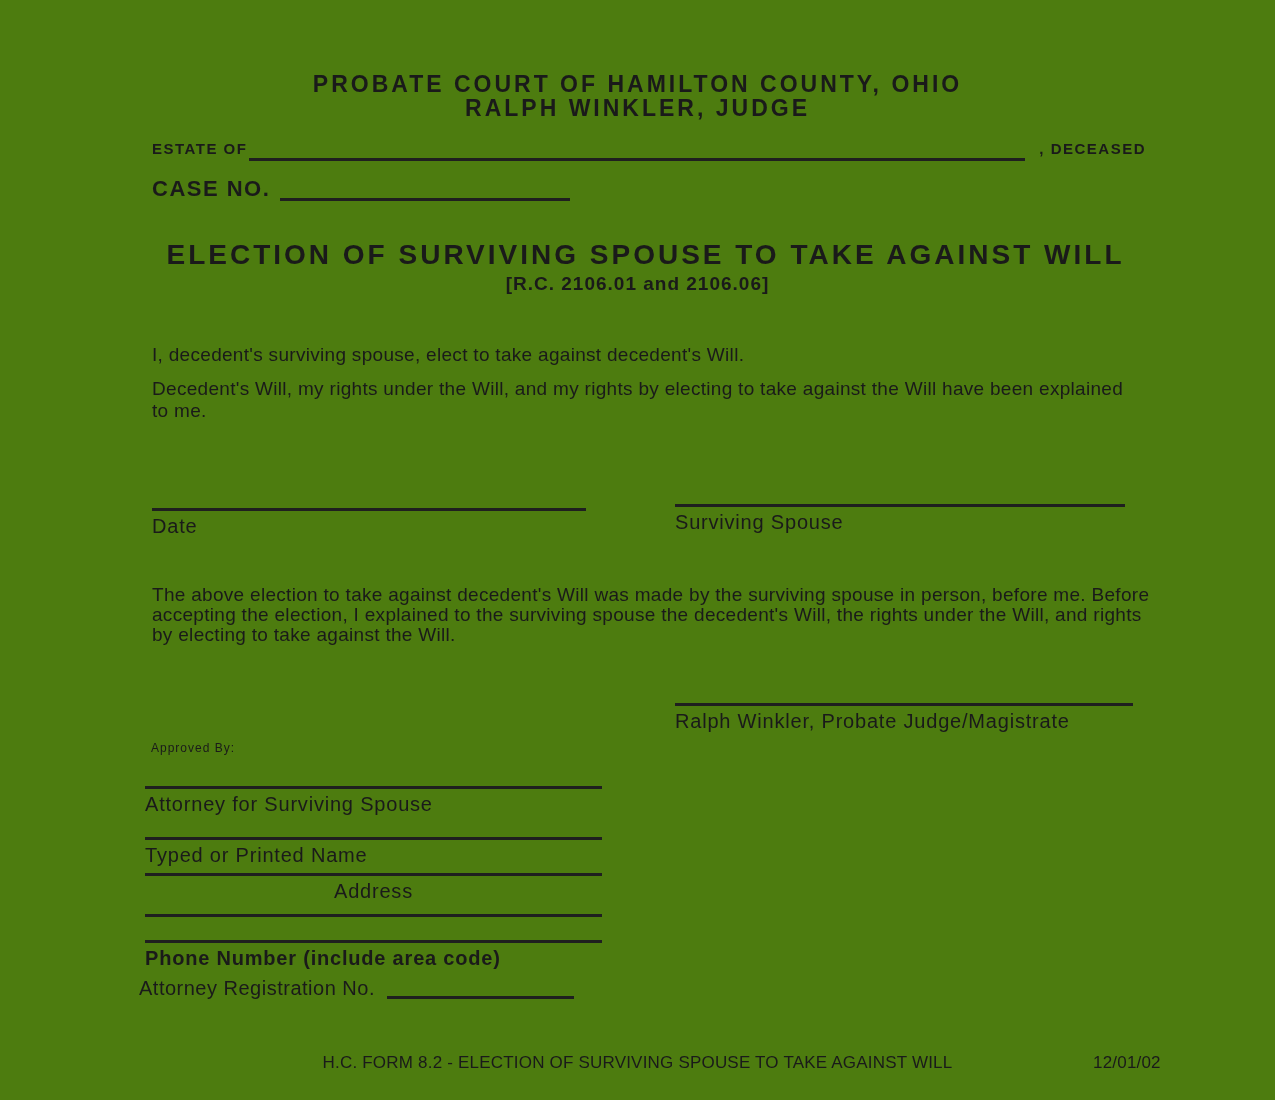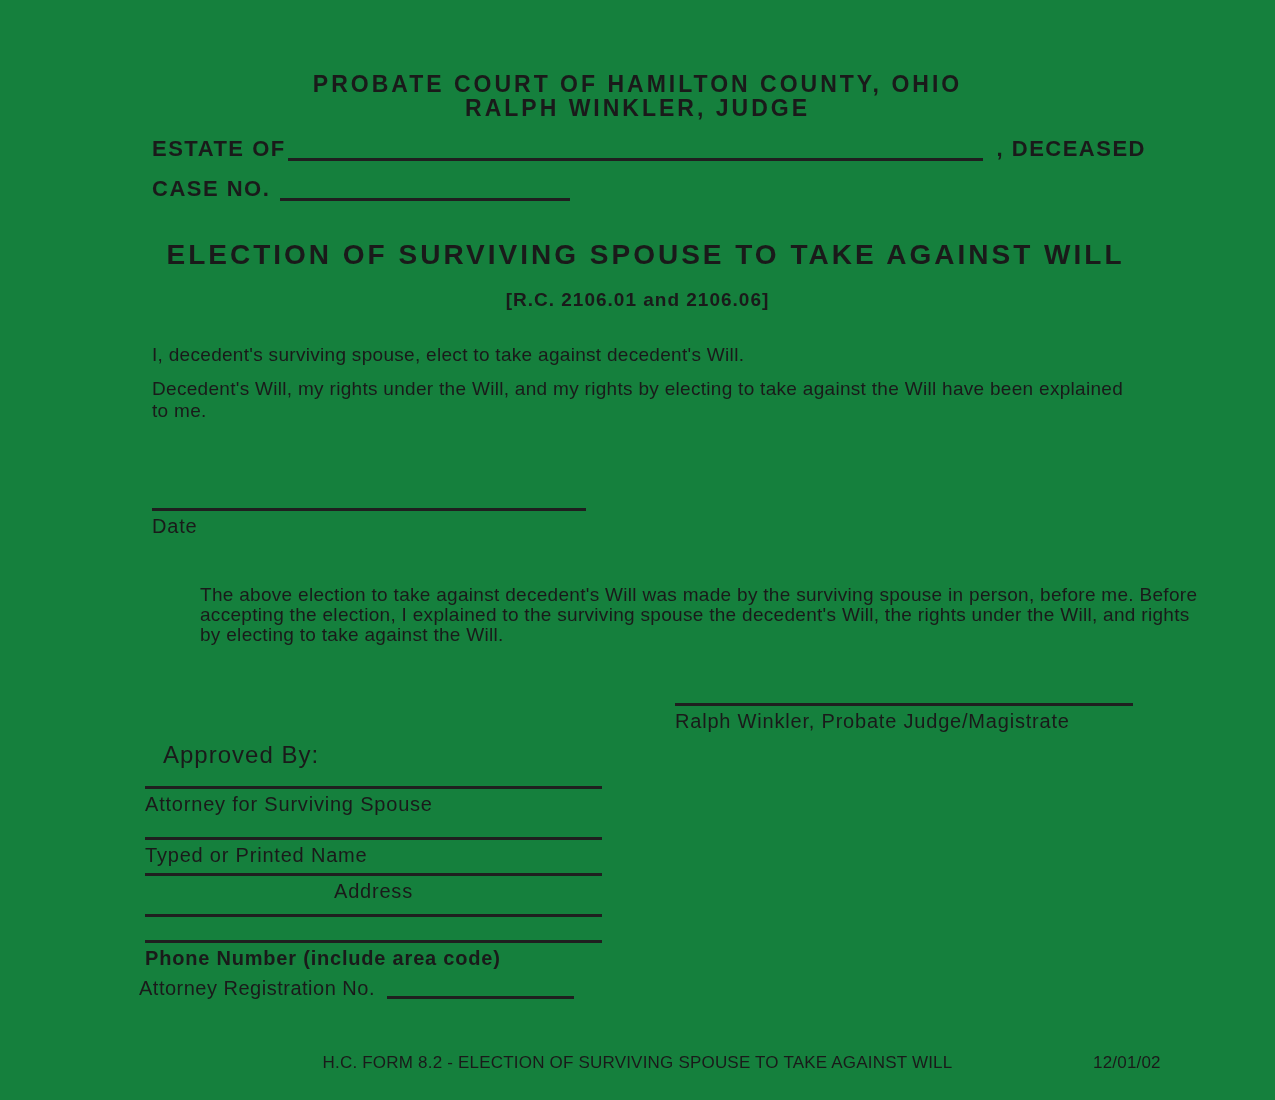--- a/index.html
+++ b/index.html
@@ -1,35 +1,35 @@
 <!DOCTYPE html>
 <html><head>
 <meta charset="utf-8">
 <style>
   html, body { margin: 0; padding: 0; background: #ffffff; }
   .page {
     position: relative;
     width: 1275px;
     height: 1100px;
-    background: #15803d;
+    background: #4d7c0f;
     color: #1a1a1a;
     font-family: "Liberation Sans", sans-serif;
     overflow: hidden;
   }
   
   .court-header {
     position: absolute; top: 72px; left: 0; width: 100%;
     text-align: center; font-weight: 700; font-size: 23px;
     letter-spacing: 3px; line-height: 24px; white-space: nowrap;
   }
   
   .estate-row {
     position: absolute; top: 136px; left: 152px; width: 994px;
     display: flex; align-items: flex-end;
-    font-weight: 700; font-size: 22px; letter-spacing: 1.5px; line-height: 25px;
+    font-weight: 700; font-size: 15px; letter-spacing: 1.5px; line-height: 25px;
     white-space: nowrap;
   }
   .fill-line {
     flex: 1 1 auto; border-bottom: 3px solid #1f1f1f;
     height: 21px; margin-left: 2px;
     font-weight: 400; font-size: 19px;
   }
   .estate-suffix { margin-left: 14px; }
   .case-row {
     position: absolute; top: 176px; left: 152px;
@@ -42,42 +42,42 @@
     margin-left: 10px; font-weight: 400; font-size: 19px;
   }
   
   .doc-title {
     position: absolute; top: 239px; left: 0; width: 100%;
     text-align: center; font-weight: 700; font-size: 28px;
     letter-spacing: 3px; white-space: nowrap; padding-left: 8px;
   }
   .doc-subtitle {
     position: absolute; top: 273px; left: 0; width: 100%;
-    text-align: center; font-weight: 700; font-size: 19px; letter-spacing: 1px; margin-top: 16px;
+    text-align: center; font-weight: 700; font-size: 19px; letter-spacing: 1px;
   }
   
   .para {
     font-size: 19px; letter-spacing: 0.3px; line-height: 22px; color: #1a1a1a;
   }
   .para-elect    { position: absolute; top: 344px; left: 152px; width: 1010px; }
   .para-explain  { position: absolute; top: 378px; left: 152px; width: 990px; }
-  .para-certify  { position: absolute; top: 585px; left: 152px; width: 1010px; line-height: 20px; margin-left: 48px; }
+  .para-certify  { position: absolute; top: 585px; left: 152px; width: 1010px; line-height: 20px; }
   
   .sig-block { position: absolute; }
   .sig-line { border-bottom: 3px solid #1f1f1f; height: 0; width: 100%; }
   .sig-label {
     margin-top: 4px; font-size: 20px; letter-spacing: 0.8px;
     white-space: nowrap; min-height: 20px;
   }
   .sig-date    { top: 508px; left: 152px; width: 434px; }
   .sig-spouse  { top: 504px; left: 675px; width: 450px; }
   .sig-judge   { top: 703px; left: 675px; width: 458px; }
   .approved-by {
     position: absolute; top: 741px; left: 151px;
-    font-size: 24px; letter-spacing: 1px; margin-left: 12px;
+    font-size: 12px; letter-spacing: 1px;
   }
   .att-field { position: absolute; left: 145px; width: 457px; }
   .att-f1 { top: 786px; }
   .att-f2 { top: 837px; }
   .att-f3 { top: 873px; text-align: center; }
   .att-f4 { top: 914px; }
   .att-f5 { top: 940px; font-weight: bold; }
   .att-reg {
     position: absolute; top: 977px; left: 139px;
     display: flex; 
@@ -118,20 +118,24 @@
   <div class="doc-title">ELECTION OF SURVIVING SPOUSE TO TAKE AGAINST WILL</div>
   <div class="doc-subtitle">[R.C. 2106.01 and 2106.06]</div>
 
   <div class="para para-elect">I, decedent's surviving spouse, elect to take against decedent's Will.</div>
   <div class="para para-explain">Decedent's Will, my rights under the Will, and my rights by electing to take against the Will have been explained to me.</div>
 
   <div class="sig-block sig-date">
     <div class="sig-line"></div>
     <div class="sig-label">Date</div>
   </div>
+  <div class="sig-block sig-spouse">
+    <div class="sig-line"></div>
+    <div class="sig-label">Surviving Spouse</div>
+  </div>
 
   <div class="para para-certify">The above election to take against decedent's Will was made by the surviving spouse in person, before me. Before accepting the election, I explained to the surviving spouse the decedent's Will, the rights under the Will, and rights by electing to take against the Will.</div>
 
   <div class="sig-block sig-judge">
     <div class="sig-line"></div>
     <div class="sig-label">Ralph Winkler, Probate Judge/Magistrate</div>
   </div>
 
   <div class="approved-by">Approved By:</div>
 

